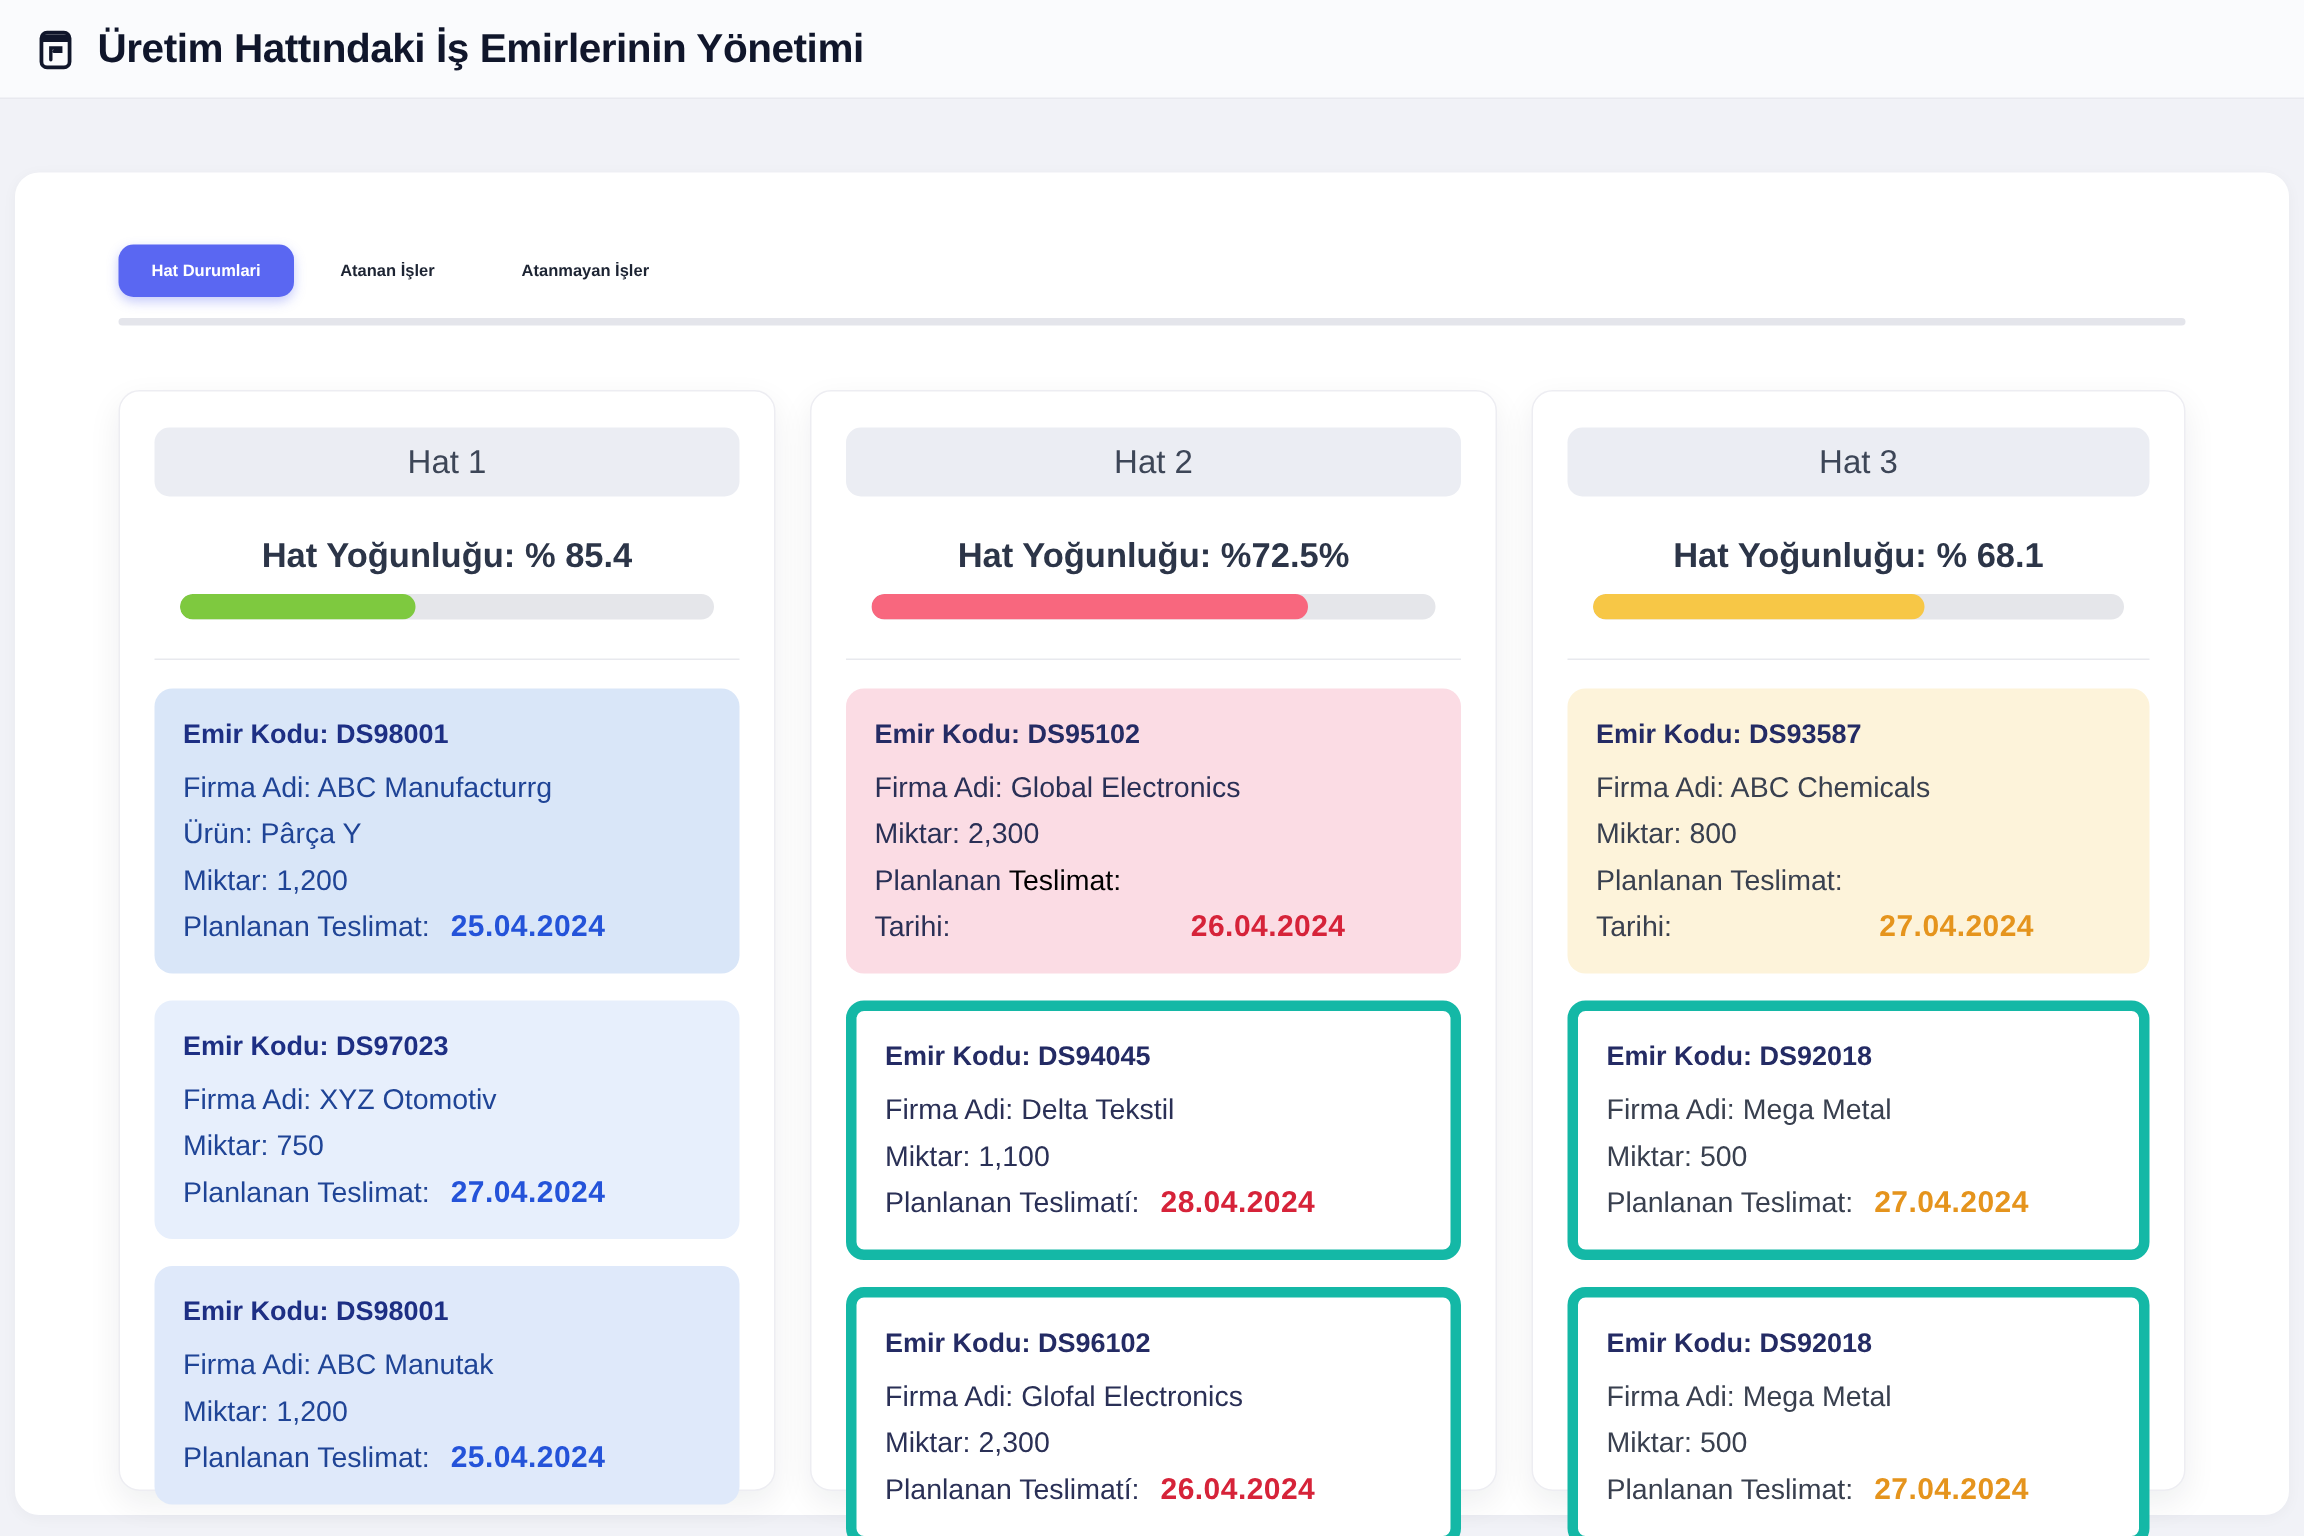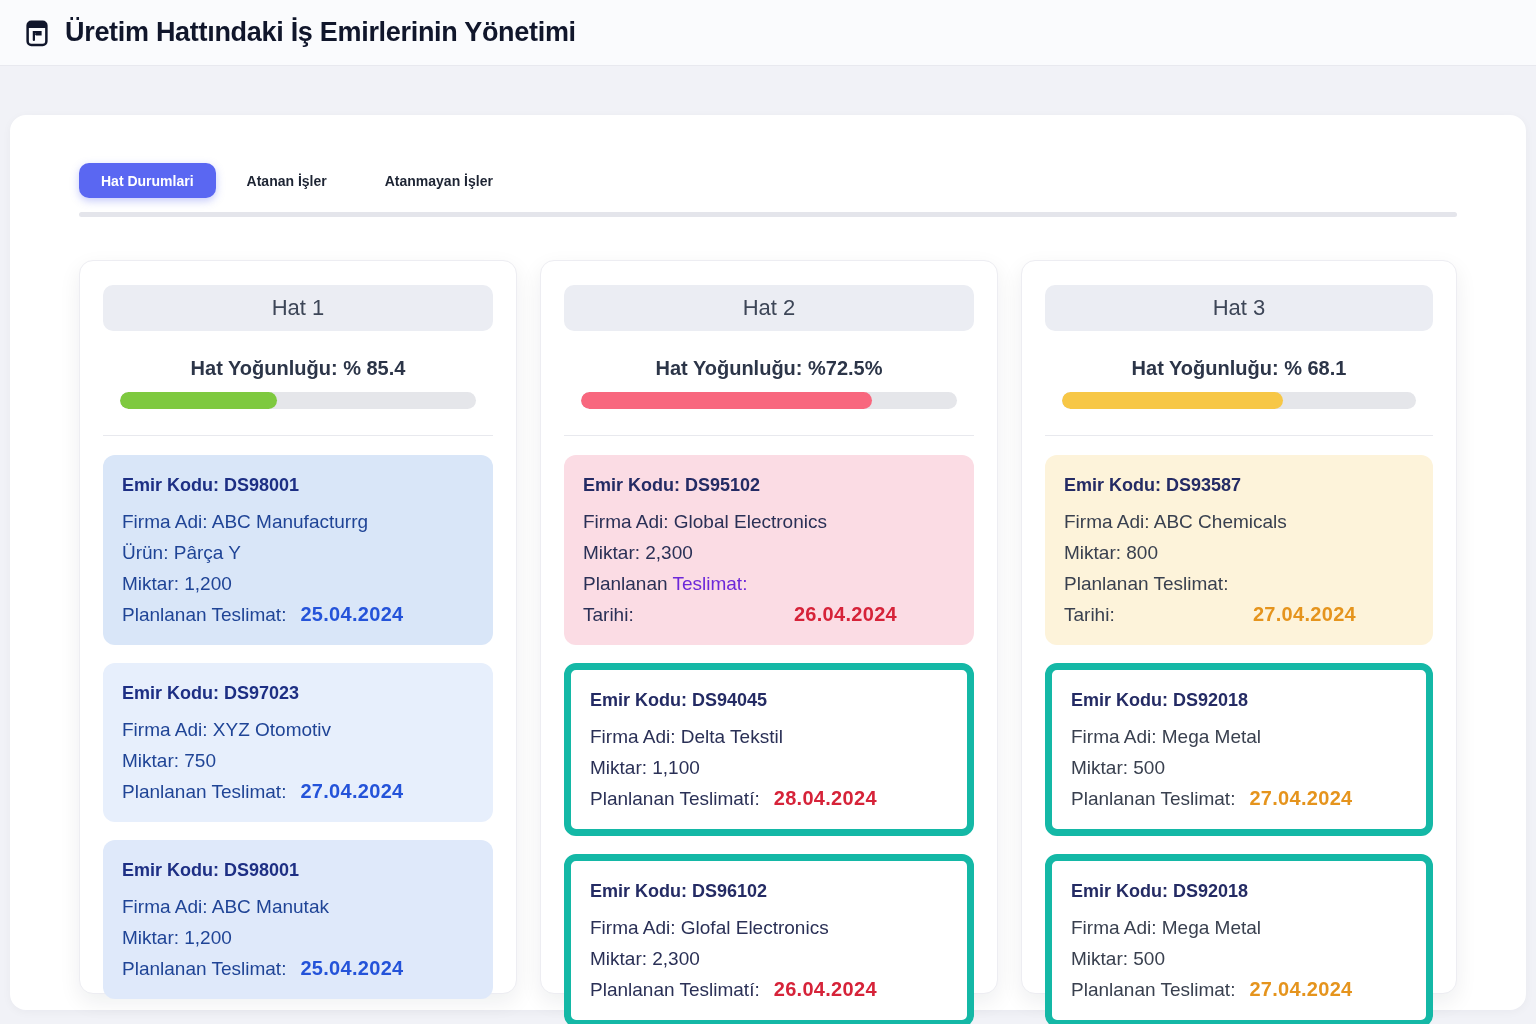--- a/index.html
+++ b/index.html
@@ -21,40 +21,40 @@
   
   .panel {
     margin:49px 10px 0; height:895px; background:#ffffff; border-radius:16px;
     box-shadow:0 2px 10px rgba(25,30,55,.04); padding:43px 69px 0;
   }
 
   
   .tabs { display:flex; align-items:center; gap:4px; height:45px; }
   .tab {
     height:35px; display:flex; align-items:center; padding:0 27px;
-    font-size:14px; font-weight:600; color:#1d2433; border-radius:10px; cursor:pointer;
+    font-size:11px; font-weight:600; color:#1d2433; border-radius:10px; cursor:pointer;
     background:transparent; border:none;
   }
   .tab.active { color:#ffffff; padding:0 22px; box-shadow:0 3px 8px rgba(90,103,242,.35); }
   .tabs-divider { margin-top:9px; height:5px; border-radius:3px; background:#e4e5eb; }
 
   
   .board { margin-top:43px; display:grid; grid-template-columns:438px 458px 436px; column-gap:23px; }
 
   .line-col {
     background:#ffffff; border:1px solid #ededf2; border-radius:14px;
     box-shadow:0 8px 22px rgba(20,24,40,.07); padding:24px 23px 22px; height:734px;
   }
   .line-title {
     height:46px; background:#ebedf3; border-radius:10px;
     display:flex; align-items:center; justify-content:center;
     font-size:22px; color:#3d4657; margin-bottom:26px;
   }
   .density-label {
-    text-align:center; font-size:20px; font-weight:600; color:#2c3548; margin-bottom:12px;
+    text-align:center; font-size:23px; font-weight:600; color:#2c3548; margin-bottom:12px;
   }
   .progress-track {
     margin:0 17px; height:17px; border-radius:9px; background:#e5e6ea; overflow:hidden;
   }
   .progress-fill { height:100%; border-radius:9px; }
   .col-divider { margin:26px 0 19px; border-top:1px solid #e8e9ee; }
 
   .orders { display:flex; flex-direction:column; gap:18px; }
 
   .order-card { border-radius:12px; padding:14px 19px 15px; }
@@ -157,21 +157,21 @@
       <div class="col-divider"></div>
 
       <div class="orders">
 
         <div class="order-card pink">
           <div class="order-code">Emir Kodu: DS95102</div>
           <div class="order-row">Firma Adi: Global Electronics</div>
           <div class="order-row">Miktar: 2,300</div>
           <div class="order-row">
             <span>Planlanan</span>
-            <span style="color: #6d28d9;">Teslimat:</span>
+            <span style="color: #000000;">Teslimat:</span>
           </div>
           <div class="order-row tarihi-line">
             <span>Tarihi:</span>
             <span class="date-value" style="color: rgb(214, 35, 57);">26.04.2024</span>
           </div>
         </div>
 
         <div class="order-card plain">
           <div class="order-code">Emir Kodu: DS94045</div>
           <div class="order-row">Firma Adi: Delta Tekstil</div>

